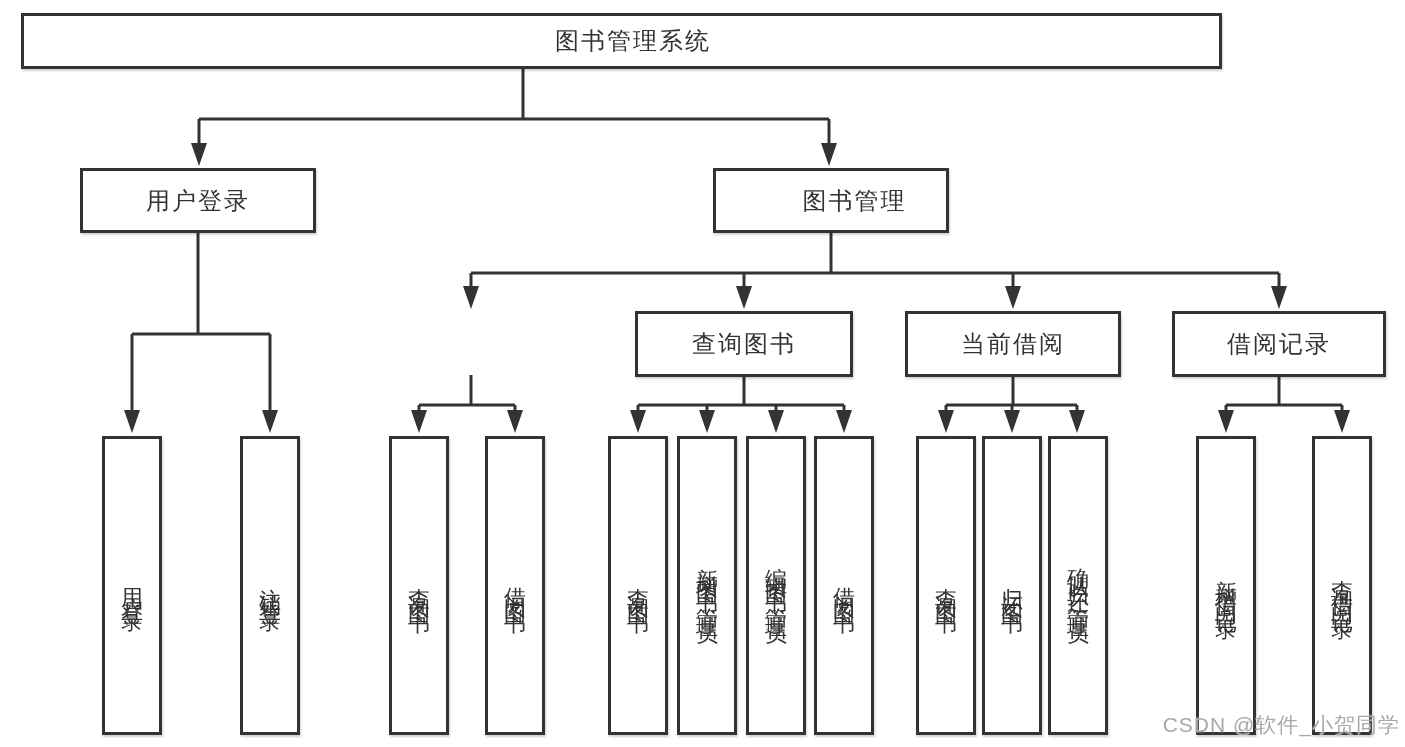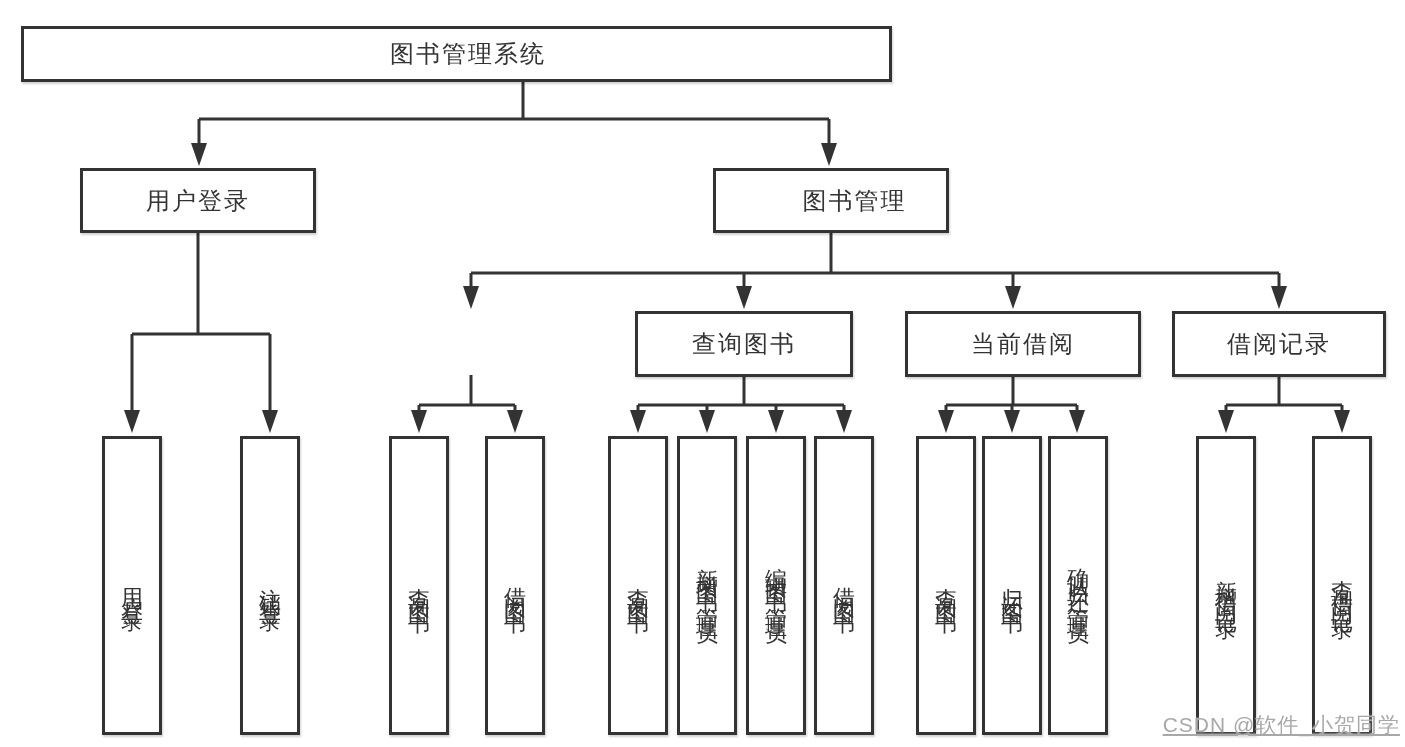--- a/index.html
+++ b/index.html
@@ -41,39 +41,39 @@
     justify-content: center;
     color: var(--text, #333333);
     z-index: 2;
   }
   .node.h {
     font-size: 24px;
     letter-spacing: 2px;
     white-space: nowrap;
   }
   .node.root {
-    left: 21px; top: 26px; width: 871px; height: 56px; padding-left: 23px;
+    left: 21px; top: 13px; width: 1201px; height: 56px; padding-left: 23px;
   }
   .node.leaf {
     top: 436px;
     width: 60px;
     height: 299px;
     writing-mode: vertical-rl;
     text-orientation: mixed;
     font-size: 22px;
     letter-spacing: 8px;
     line-height: 1;
   }
   
   .node.user-login    { left: 80px;  top: 168px; width: 236px; height: 65px; }
   .node.book-mgmt     { left: 713px; top: 168px; width: 236px; height: 65px; padding-left: 47px; }
   
   .node.new-book-rec  { left: 363px;  top: 311px; width: 216px; height: 66px; }
   .node.book-borrow   { left: 635px;  top: 311px; width: 218px; height: 66px; }
-  .node.cur-borrow    { left: 905px;  top: 311px; width: 236px; height: 66px; }
+  .node.cur-borrow    { left: 905px;  top: 311px; width: 216px; height: 66px; }
   .node.borrow-rec    { left: 1172px; top: 311px; width: 214px; height: 66px; }
   
   .leaf.p1  { left: 102px;  }
   .leaf.p2  { left: 240px;  }
   .leaf.p3  { left: 389px;  }
   .leaf.p4  { left: 485px;  }
   .leaf.p5  { left: 608px;  }
   .leaf.p6  { left: 677px;  }
   .leaf.p7  { left: 746px;  }
   .leaf.p8  { left: 814px;  }
@@ -85,21 +85,20 @@
   #watermark {
     position: absolute;
     right: 5px;
     top: 711px;
     z-index: 3;
     font-size: 21px;
     letter-spacing: 1px;
     color: var(--watermark, #a8a8a8);
     text-shadow: 0 0 2px rgba(255,255,255,0.9);
     white-space: nowrap;
-    text-decoration: underline;
   }
 </style>
 </head>
 <body>
 
 <div id="canvas">
 
   <svg id="connectors" viewBox="0 0 1405 747" xmlns="http://www.w3.org/2000/svg">
       <line x1="523" y1="68" x2="523" y2="119"></line>
       <line x1="199" y1="119" x2="829" y2="119"></line>

